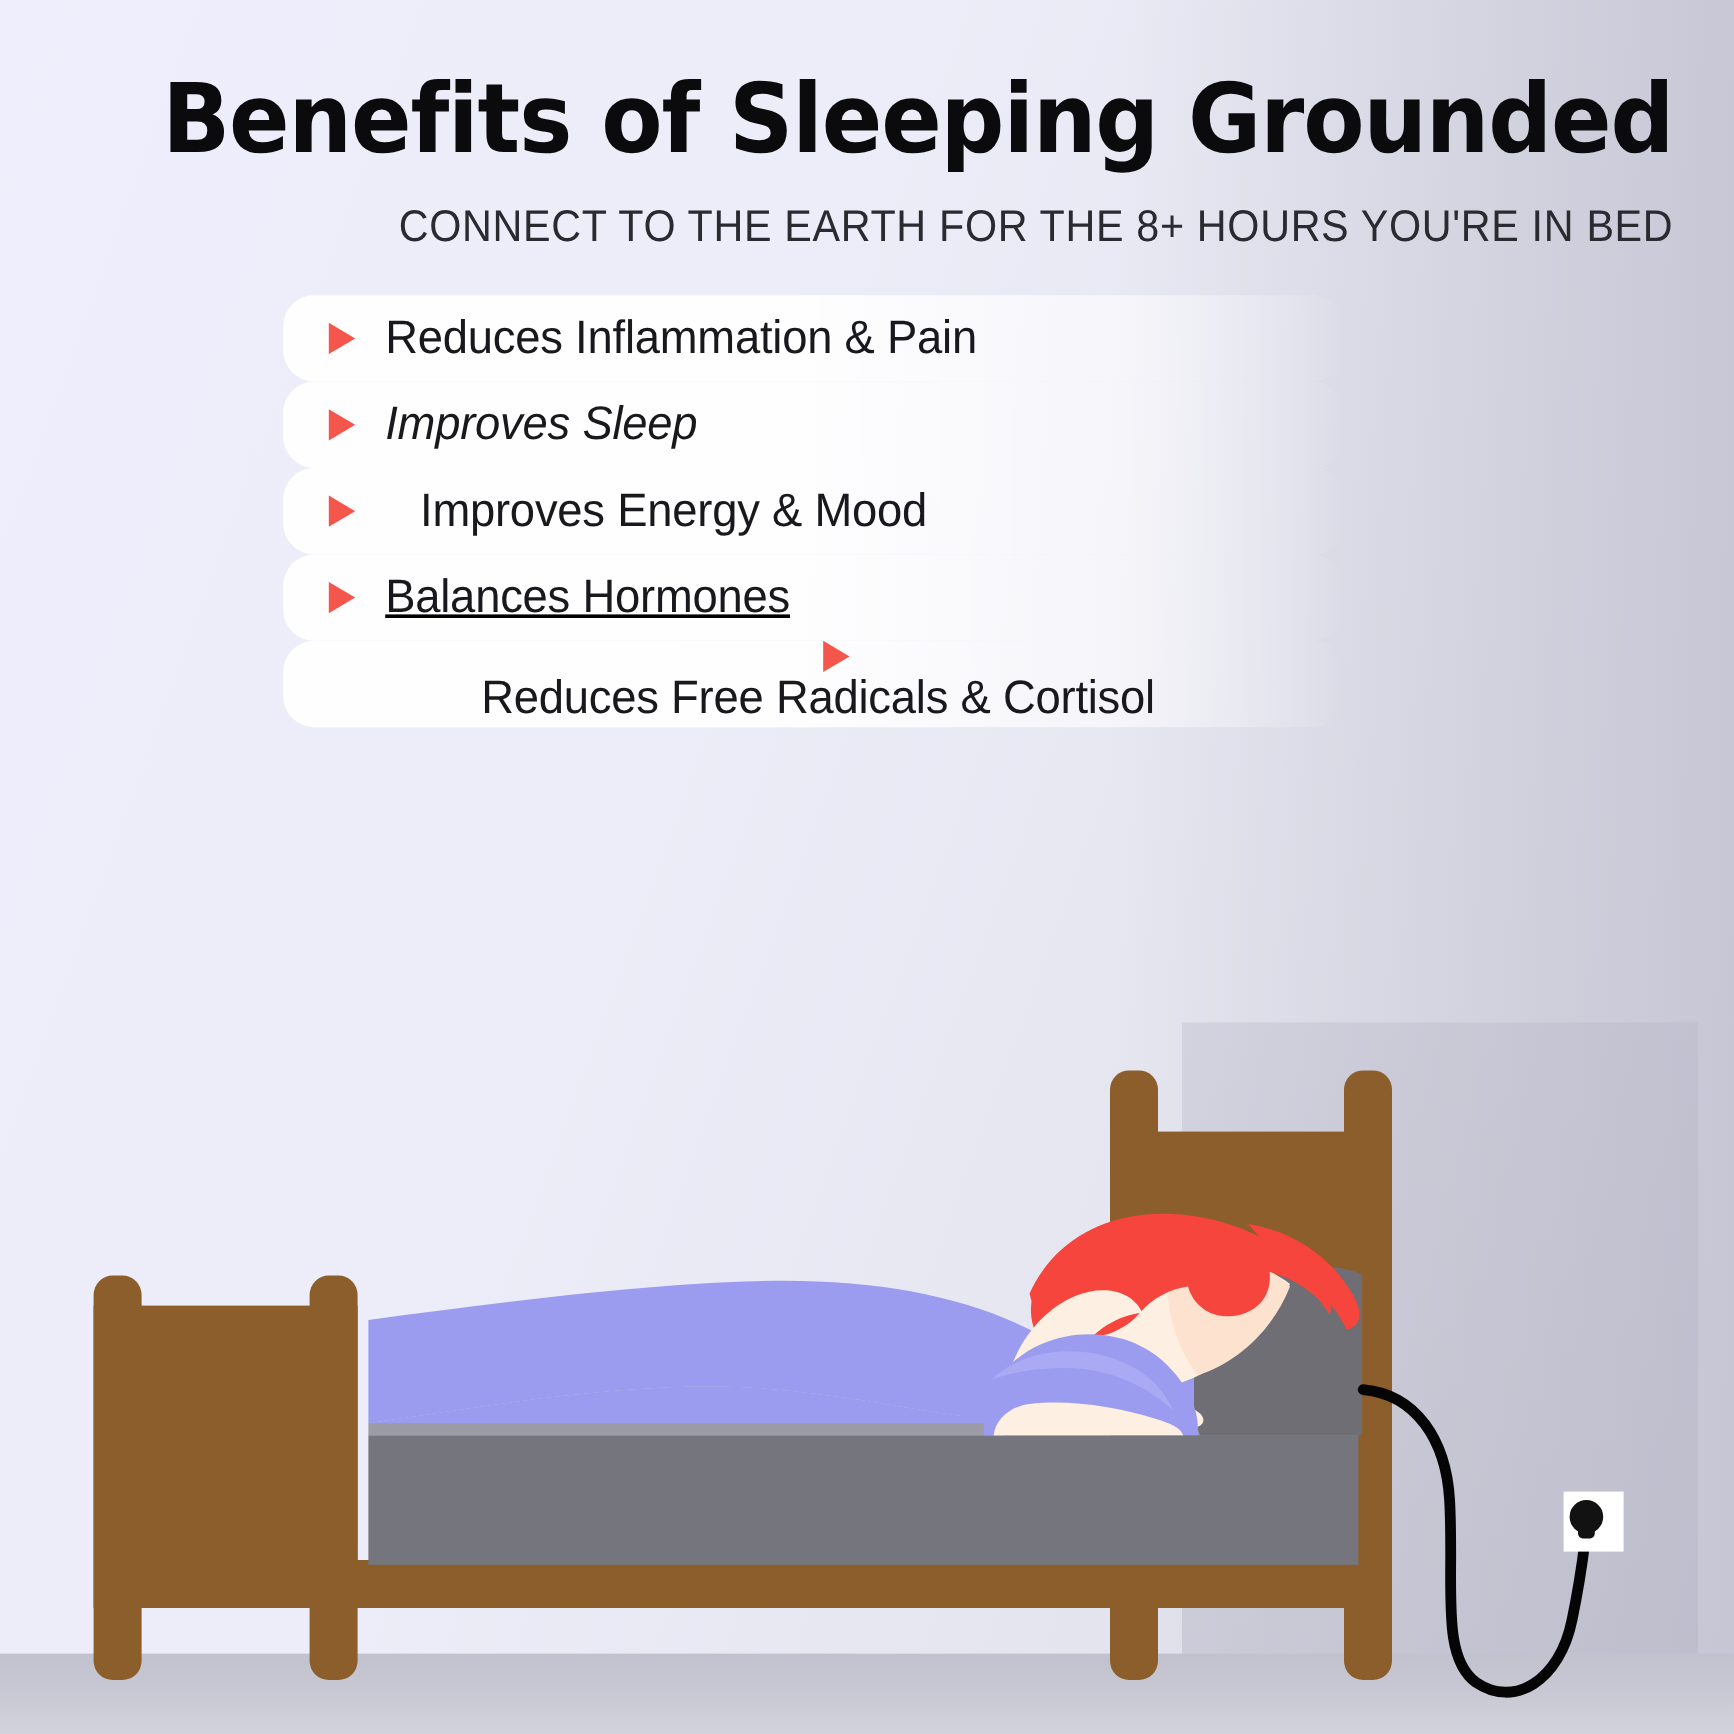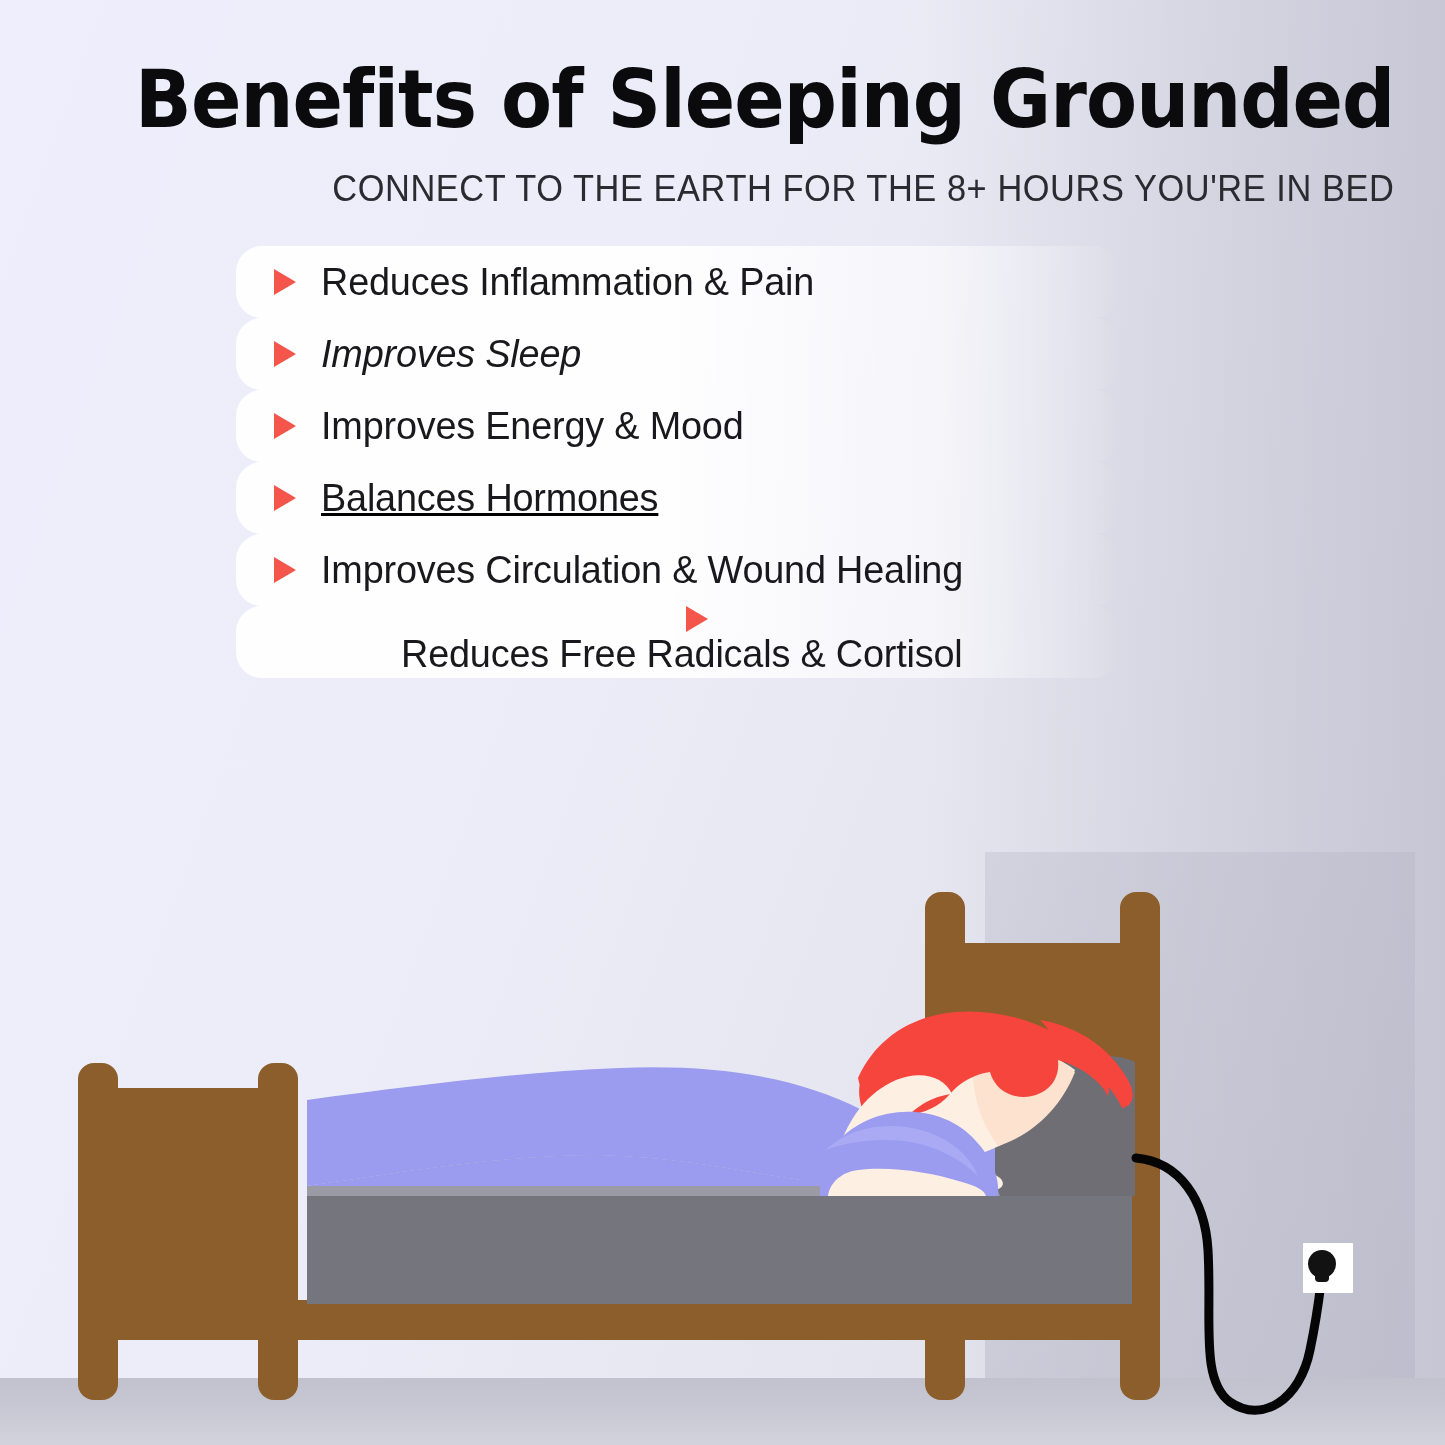--- a/index.html
+++ b/index.html
@@ -66,21 +66,21 @@
     border-radius:26px;
     background:linear-gradient(90deg,
         rgba(255,255,255,.97) 0%,
         rgba(255,255,255,.95) 48%,
         rgba(255,255,255,.55) 80%,
         rgba(255,255,255,.12) 97%,
         rgba(255,255,255,0) 100%);
   }
   .pill.w1{ width:884px; }
   .pill.w2{ width:884px;font-style:italic; }
-  .pill.w3{ width:884px; }
+  .pill.w3{ width:884px;gap:29px; }
   .pill.w4{ width:884px;text-decoration:underline; }
   .pill.w5{ width:884px; }
   .pill.w6{ width:884px;flex-direction:column; }
   .pill.w7{ width:966px;
     background:linear-gradient(90deg,
         rgba(255,255,255,.97) 0%,
         rgba(255,255,255,.95) 62%,
         rgba(255,255,255,.78) 86%,
         rgba(255,255,255,.55) 100%);
   }
@@ -137,24 +137,20 @@
     <div class="pill w3">
       <span class="bullet"></span>
       <span class="pill-label">Improves Energy &amp; Mood</span>
     </div>
 
     <div class="pill w4">
       <span class="bullet"></span>
       <span class="pill-label">Balances Hormones</span>
     </div>
 
-    <div class="pill w5">
-      <span class="bullet"></span>
-      <span class="pill-label">Improves Circulation &amp; Wound Healing</span>
-    </div>
 
     <div class="pill w6">
       <span class="bullet"></span>
       <span class="pill-label">Reduces Free Radicals &amp; Cortisol</span>
     </div>
 
 
   </div>
 
   <svg class="scene" viewBox="0 0 1445 1445">

